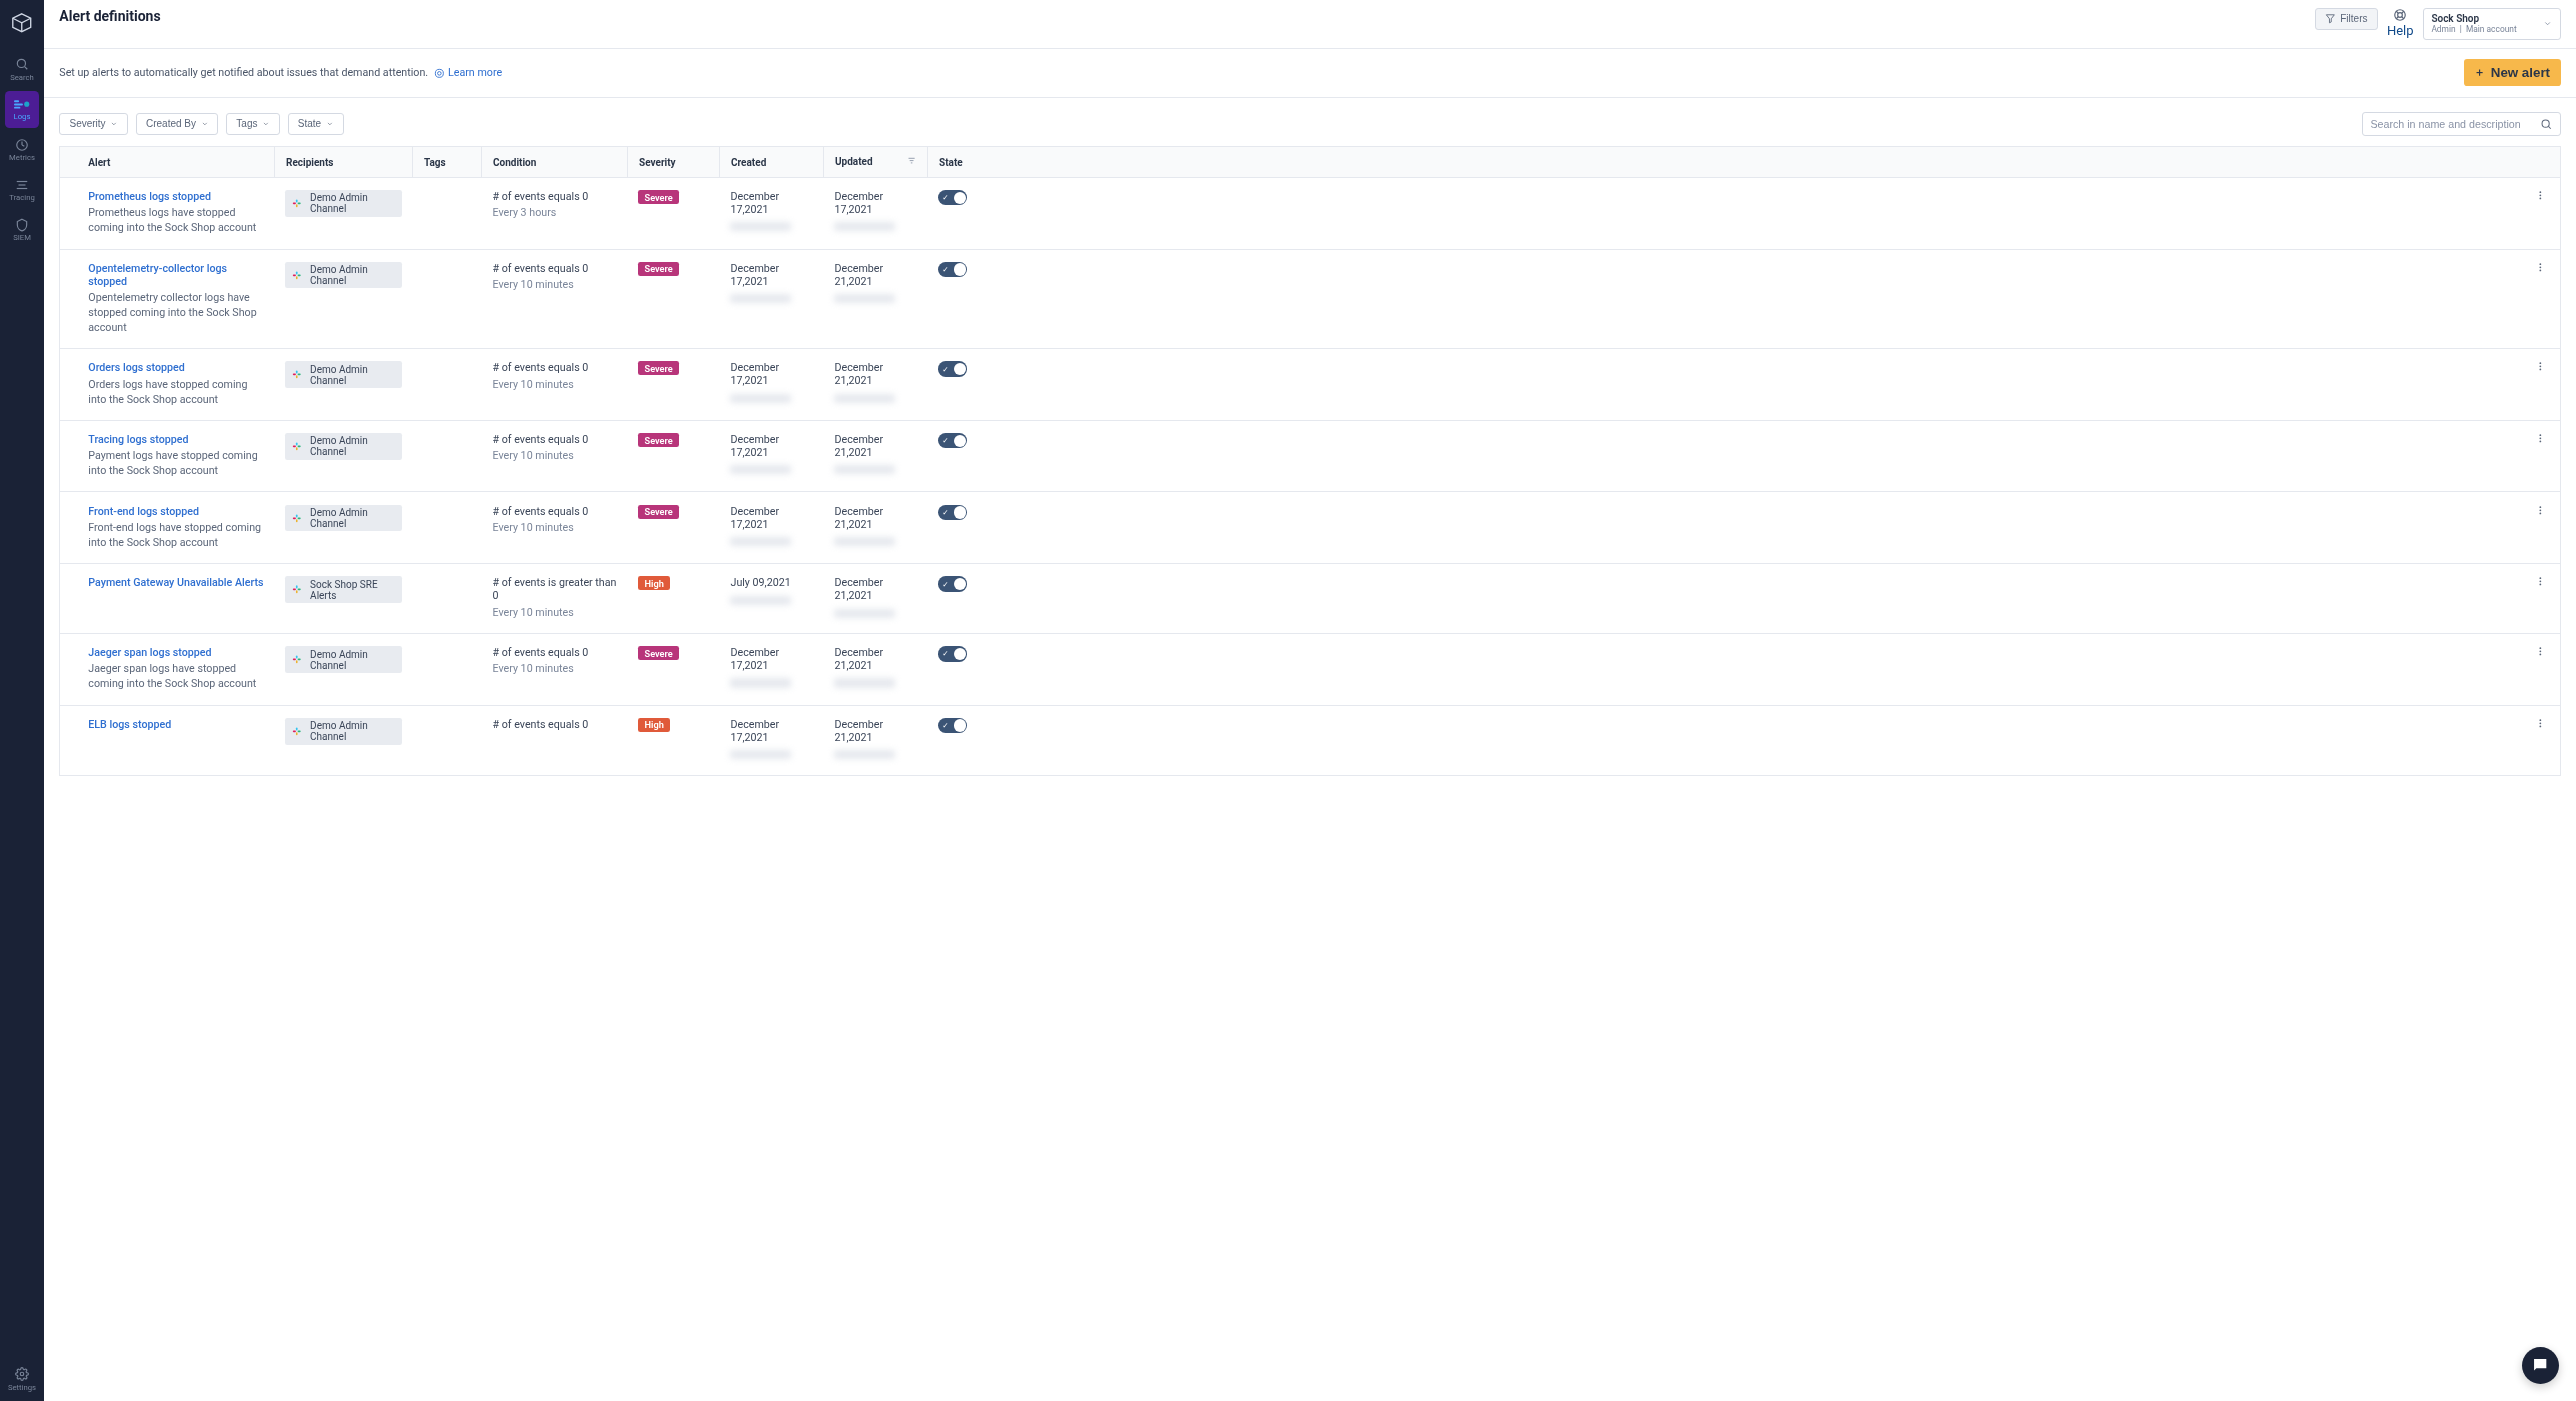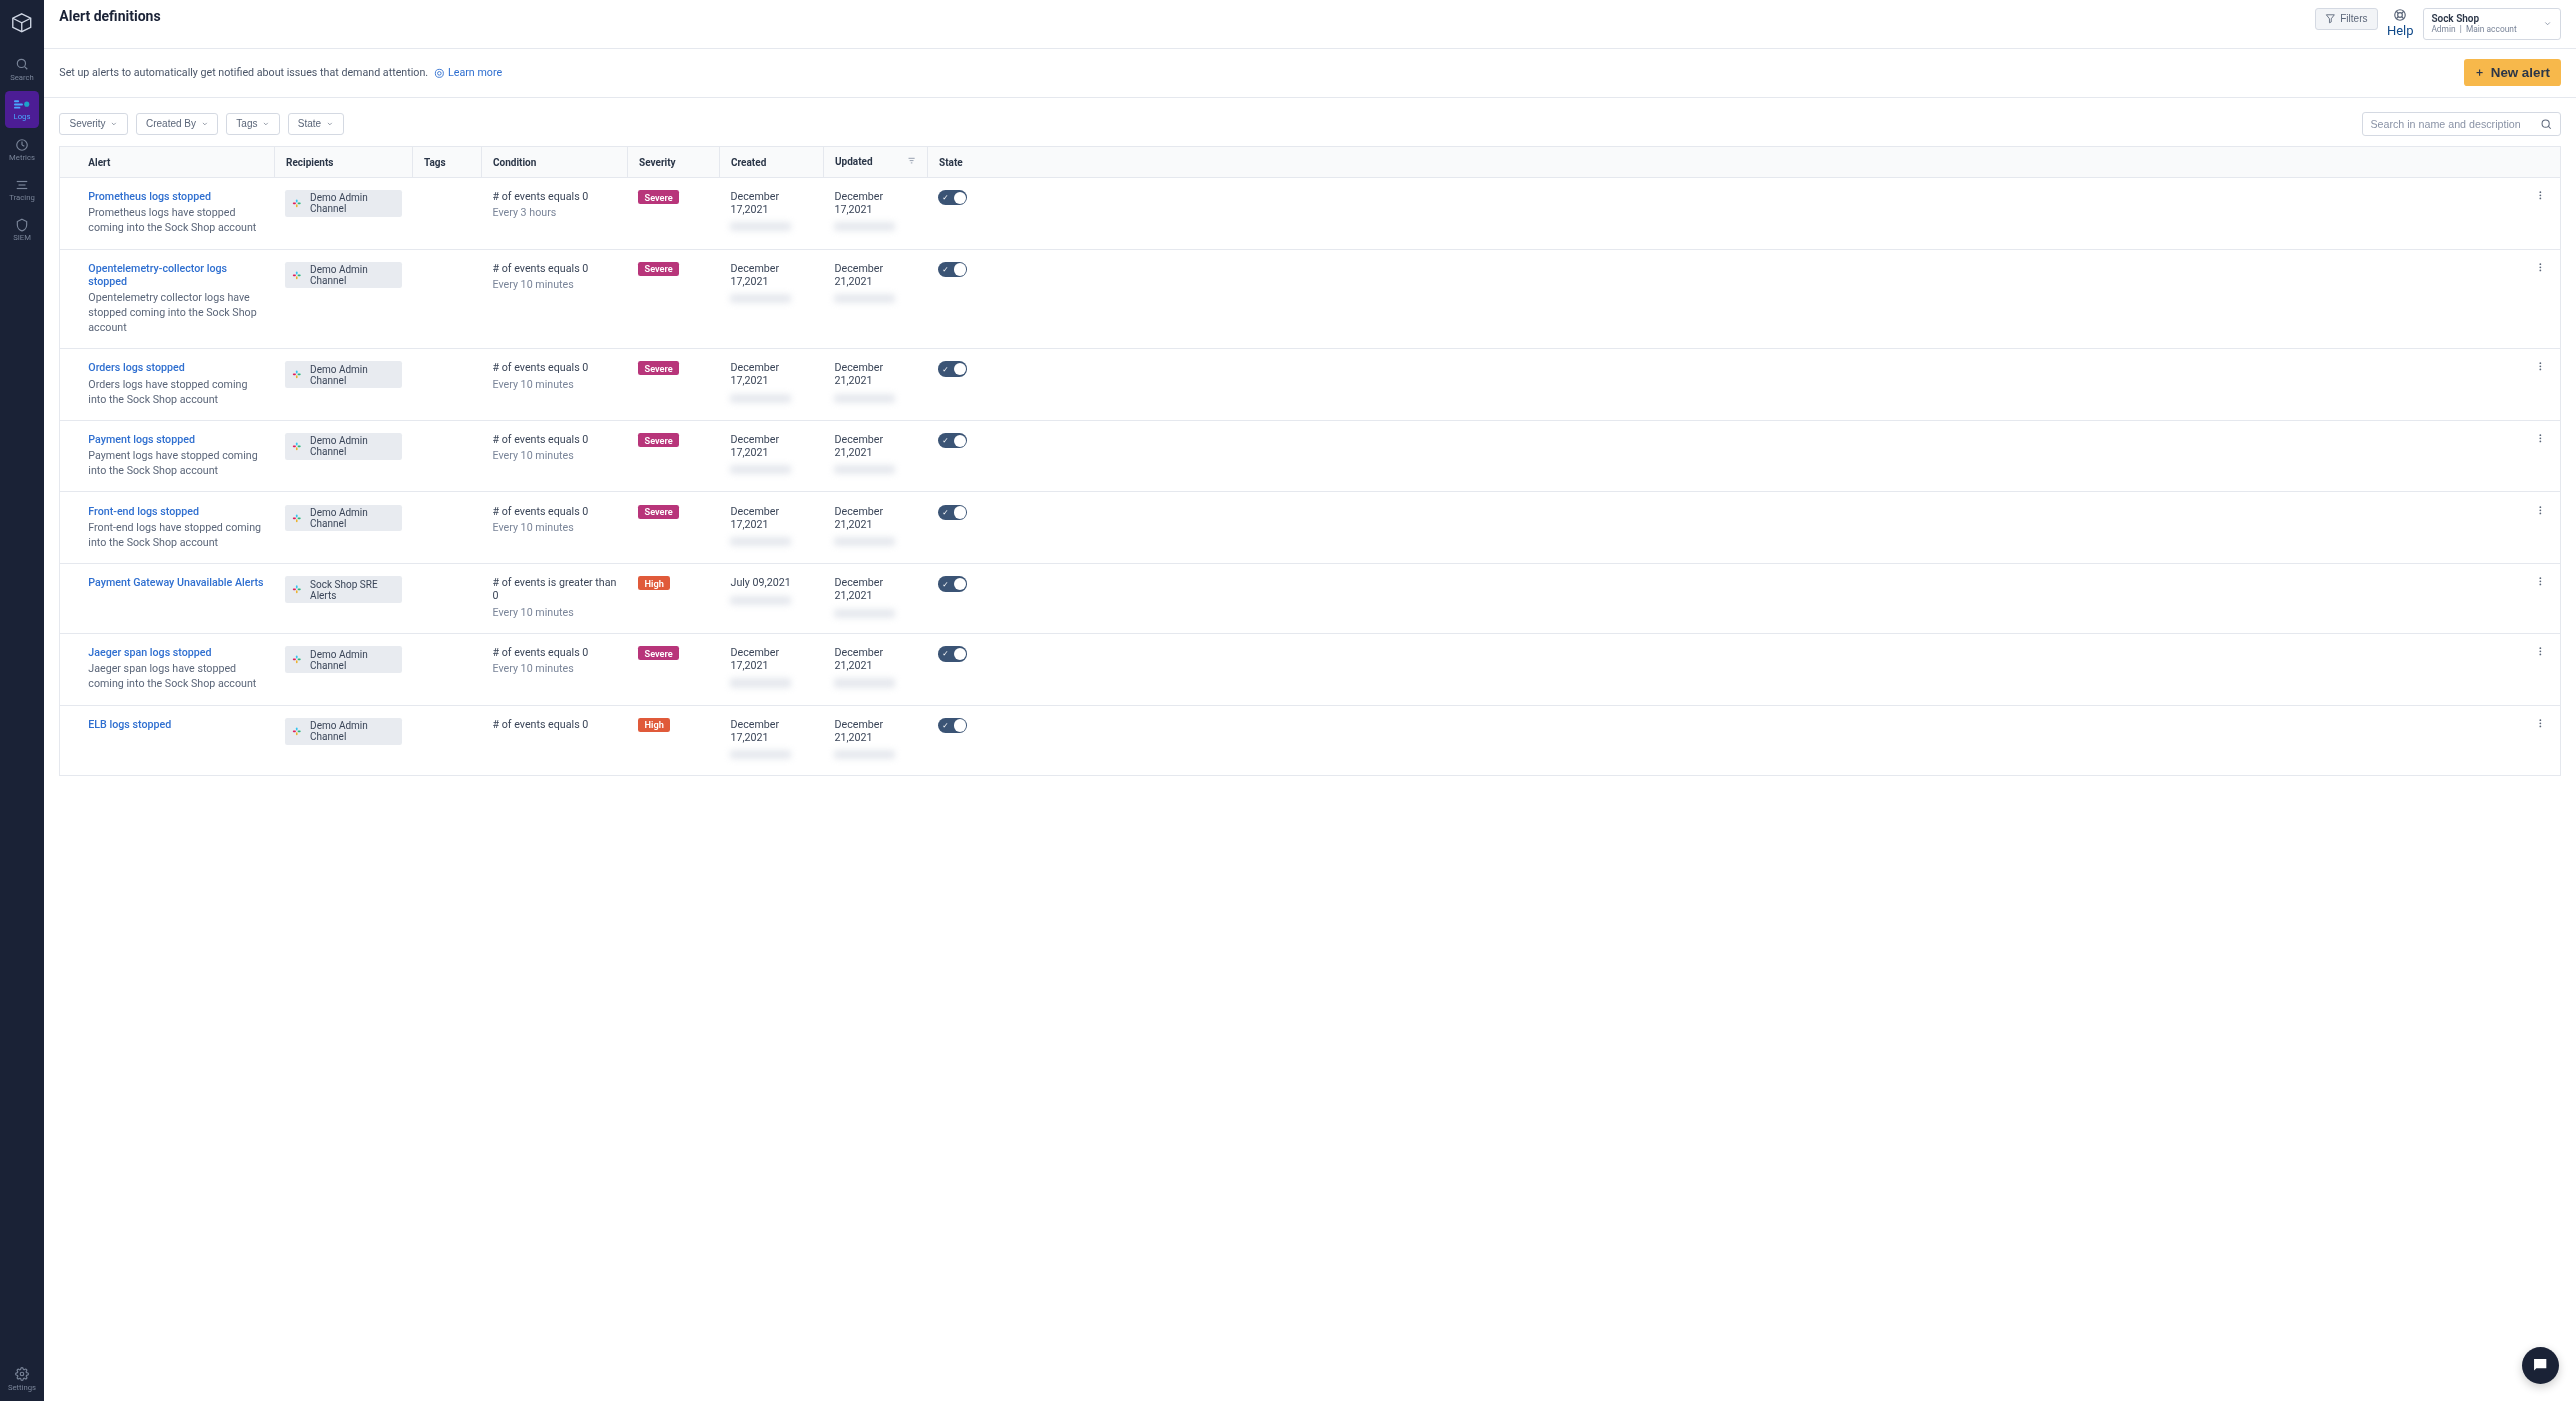--- a/index.html
+++ b/index.html
@@ -479,21 +479,21 @@
         <svg width="10.7" height="10.7" viewBox="0 0 24 24" fill="currentColor">
                     <circle cx="12" cy="5" r="2"></circle>
                     <circle cx="12" cy="12" r="2"></circle>
                     <circle cx="12" cy="19" r="2"></circle>
                   </svg>
       </span>
     </td>
   </tr>
             <tr>
     <td style="padding-left:28px">
-      <div class="alert-title">Payment logs stopped</div>
+      <div class="alert-title">Tracing logs stopped</div>
       <div class="alert-desc">Payment logs have stopped coming into the Sock Shop account</div>
     </td>
     <td>
       <span class="recipient-chip">
         <svg class="slack-icon" viewBox="0 0 24 24">
 <rect x="10" y="2" width="4" height="8" rx="2" fill="#36c5f0"></rect>
 <rect x="14" y="10" width="8" height="4" rx="2" fill="#2eb67d"></rect>
 <rect x="10" y="14" width="4" height="8" rx="2" fill="#ecb22e"></rect>
 <rect x="2" y="10" width="8" height="4" rx="2" fill="#e01e5a"></rect>
 </svg>

